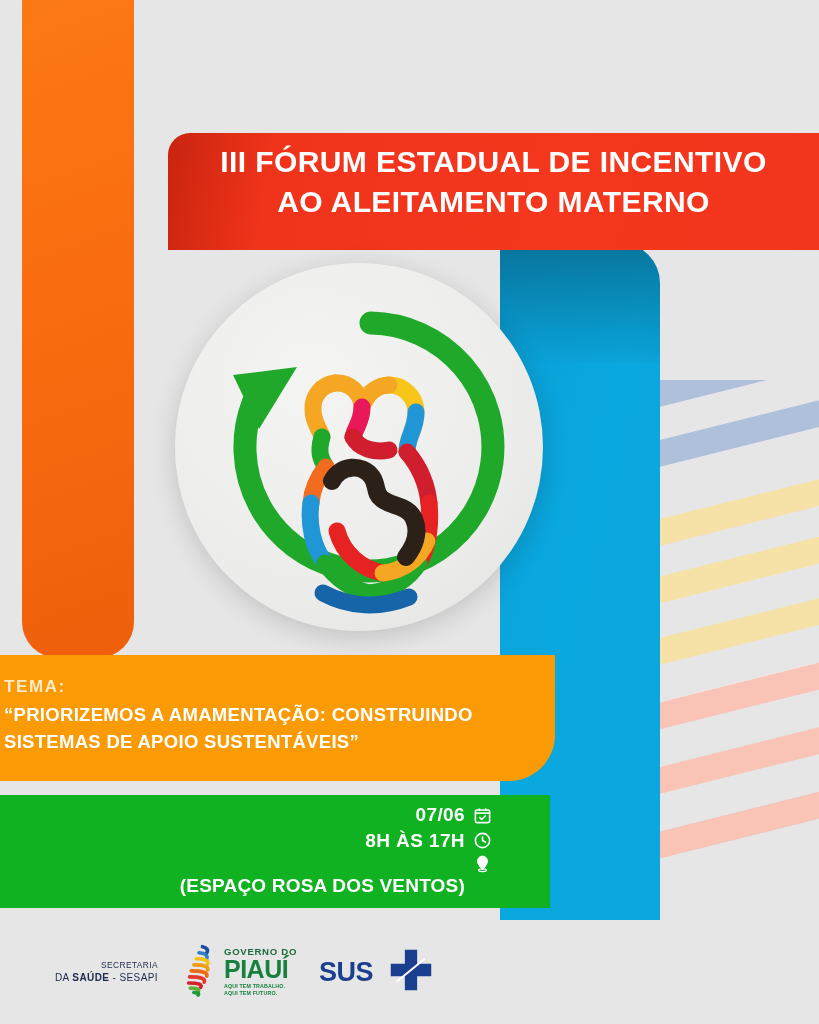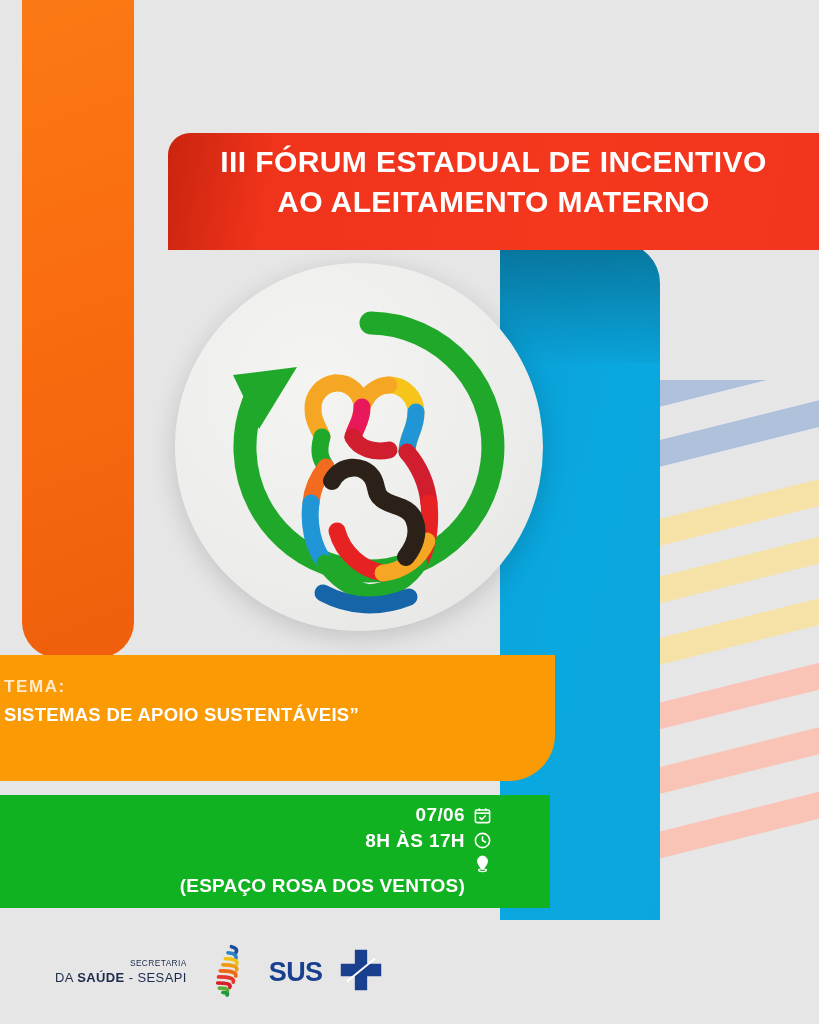--- a/index.html
+++ b/index.html
@@ -170,21 +170,21 @@
     justify-content: flex-start;
     padding-left: 55px;
     gap: 22px;
   }
   .logo-sesapi {
     text-align: right;
     color: #1c2a4d;
     line-height: 1.35;
   }
   .logo-sesapi .l1 { font-size: 8.4px; font-weight: normal; letter-spacing: .4px; }
-  .logo-sesapi .l2 { font-size: 13px; letter-spacing: .4px; }
+  .logo-sesapi .l2 { font-size: 10px; letter-spacing: .4px; }
   .logo-sesapi .l2 b { font-weight: bold; }
 
   .logo-piaui { display: flex; align-items: center; gap: 6px; }
   .piaui-text { line-height: 1; }
   .piaui-text .gov {
     font-size: 9.6px; font-weight: bold; color: #1c6b3a;
     letter-spacing: .7px; display: block; margin-bottom: 1px;
   }
   .piaui-text .name {
     font-size: 25px; font-weight: bold; color: #17803f;
@@ -265,20 +265,21 @@
       </g>
 
       <g fill="none" stroke="#2b2118" stroke-width="18" stroke-linecap="round">
         <path d="M 157 218 c 8 -16 30 -18 40 -4 c 6 9 2 16 10 22 c 10 8 26 6 32 20 c 6 14 0 28 -8 38"></path>
       </g>
     </svg>
   </div>
 
   <div class="theme-band">
     <div class="theme-label">TEMA:</div>
+    <div class="theme-quote">“PRIORIZEMOS A AMAMENTAÇÃO: CONSTRUINDO</div>
     <div class="theme-quote">SISTEMAS DE APOIO SUSTENTÁVEIS”</div>
   </div>
 
   <div class="info-band">
 
     <div class="info-row">
       <span class="info-text">07/06</span>
       <span class="info-icon">
         <svg viewBox="0 0 24 24" width="19" height="19" fill="none" stroke="#ffffff" stroke-width="2">
           <rect x="3" y="5" width="18" height="16" rx="2"></rect>
@@ -332,20 +333,25 @@
             <path d="M19 18 q15 0 13 6" stroke="#f2c213"></path>
             <path d="M16 25 q18 0 16 6" stroke="#f09a10"></path>
             <path d="M13 32 q20 0 18 6" stroke="#ee6a12"></path>
             <path d="M11 39 q20 0 17 6" stroke="#e5382a"></path>
             <path d="M10 46 q17 0 14 5" stroke="#d61f27"></path>
             <path d="M12 52 q12 0 9 4" stroke="#5fae35"></path>
             <path d="M16 57 q7 0 5 3" stroke="#1f9a3b"></path>
           </g>
         </svg>
       </span>
+      <span class="piaui-text">
+        <span class="gov">GOVERNO DO</span>
+        <span class="name">PIAUÍ</span>
+        <span class="tag"><b>AQUI TEM TRABALHO.</b><br><b>AQUI TEM FUTURO.</b></span>
+      </span>
     </div>
 
     <div class="logo-sus">
       <span class="sus-word">SUS</span>
       <span>
         <svg viewBox="0 0 50 50" width="44" height="44">
           <path d="M18 2 h14 v16 h16 v14 h-16 v16 h-14 v-16 h-16 v-14 h16 z" fill="#1b3f8f"></path>
           <line x1="9" y1="38" x2="41" y2="12" stroke="#ffffff" stroke-width="2.2"></line>
         </svg>
       </span>

